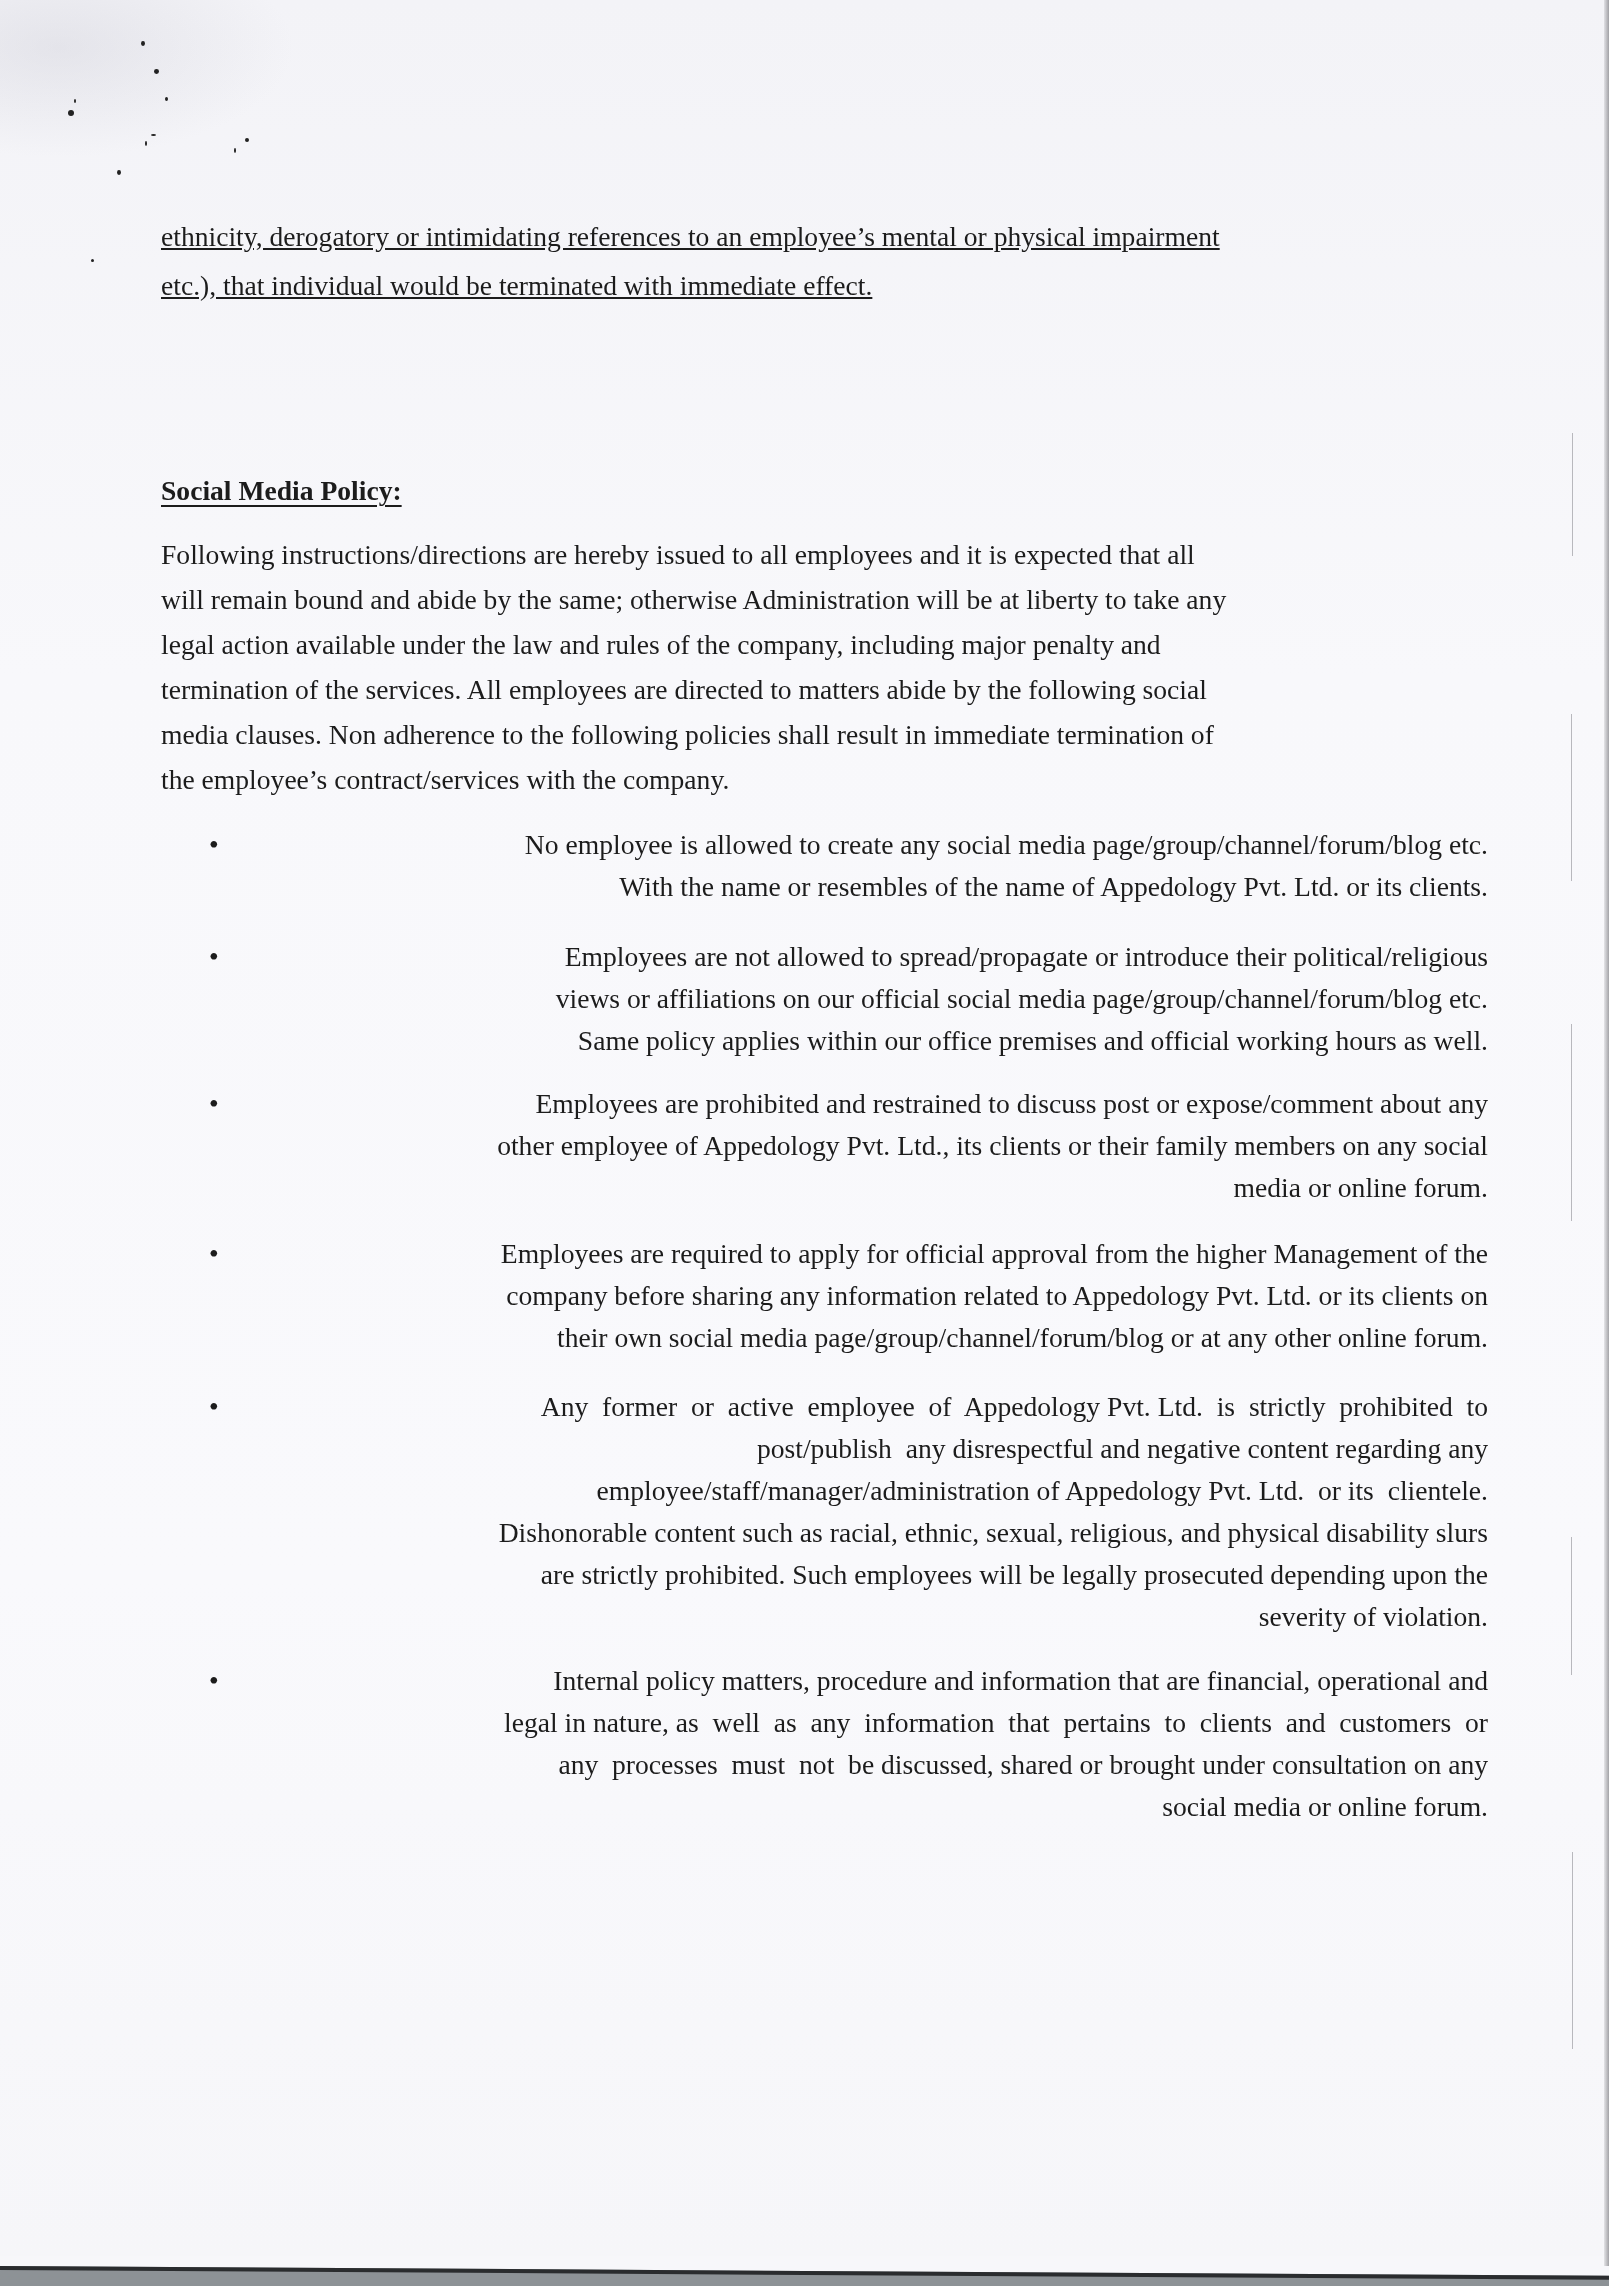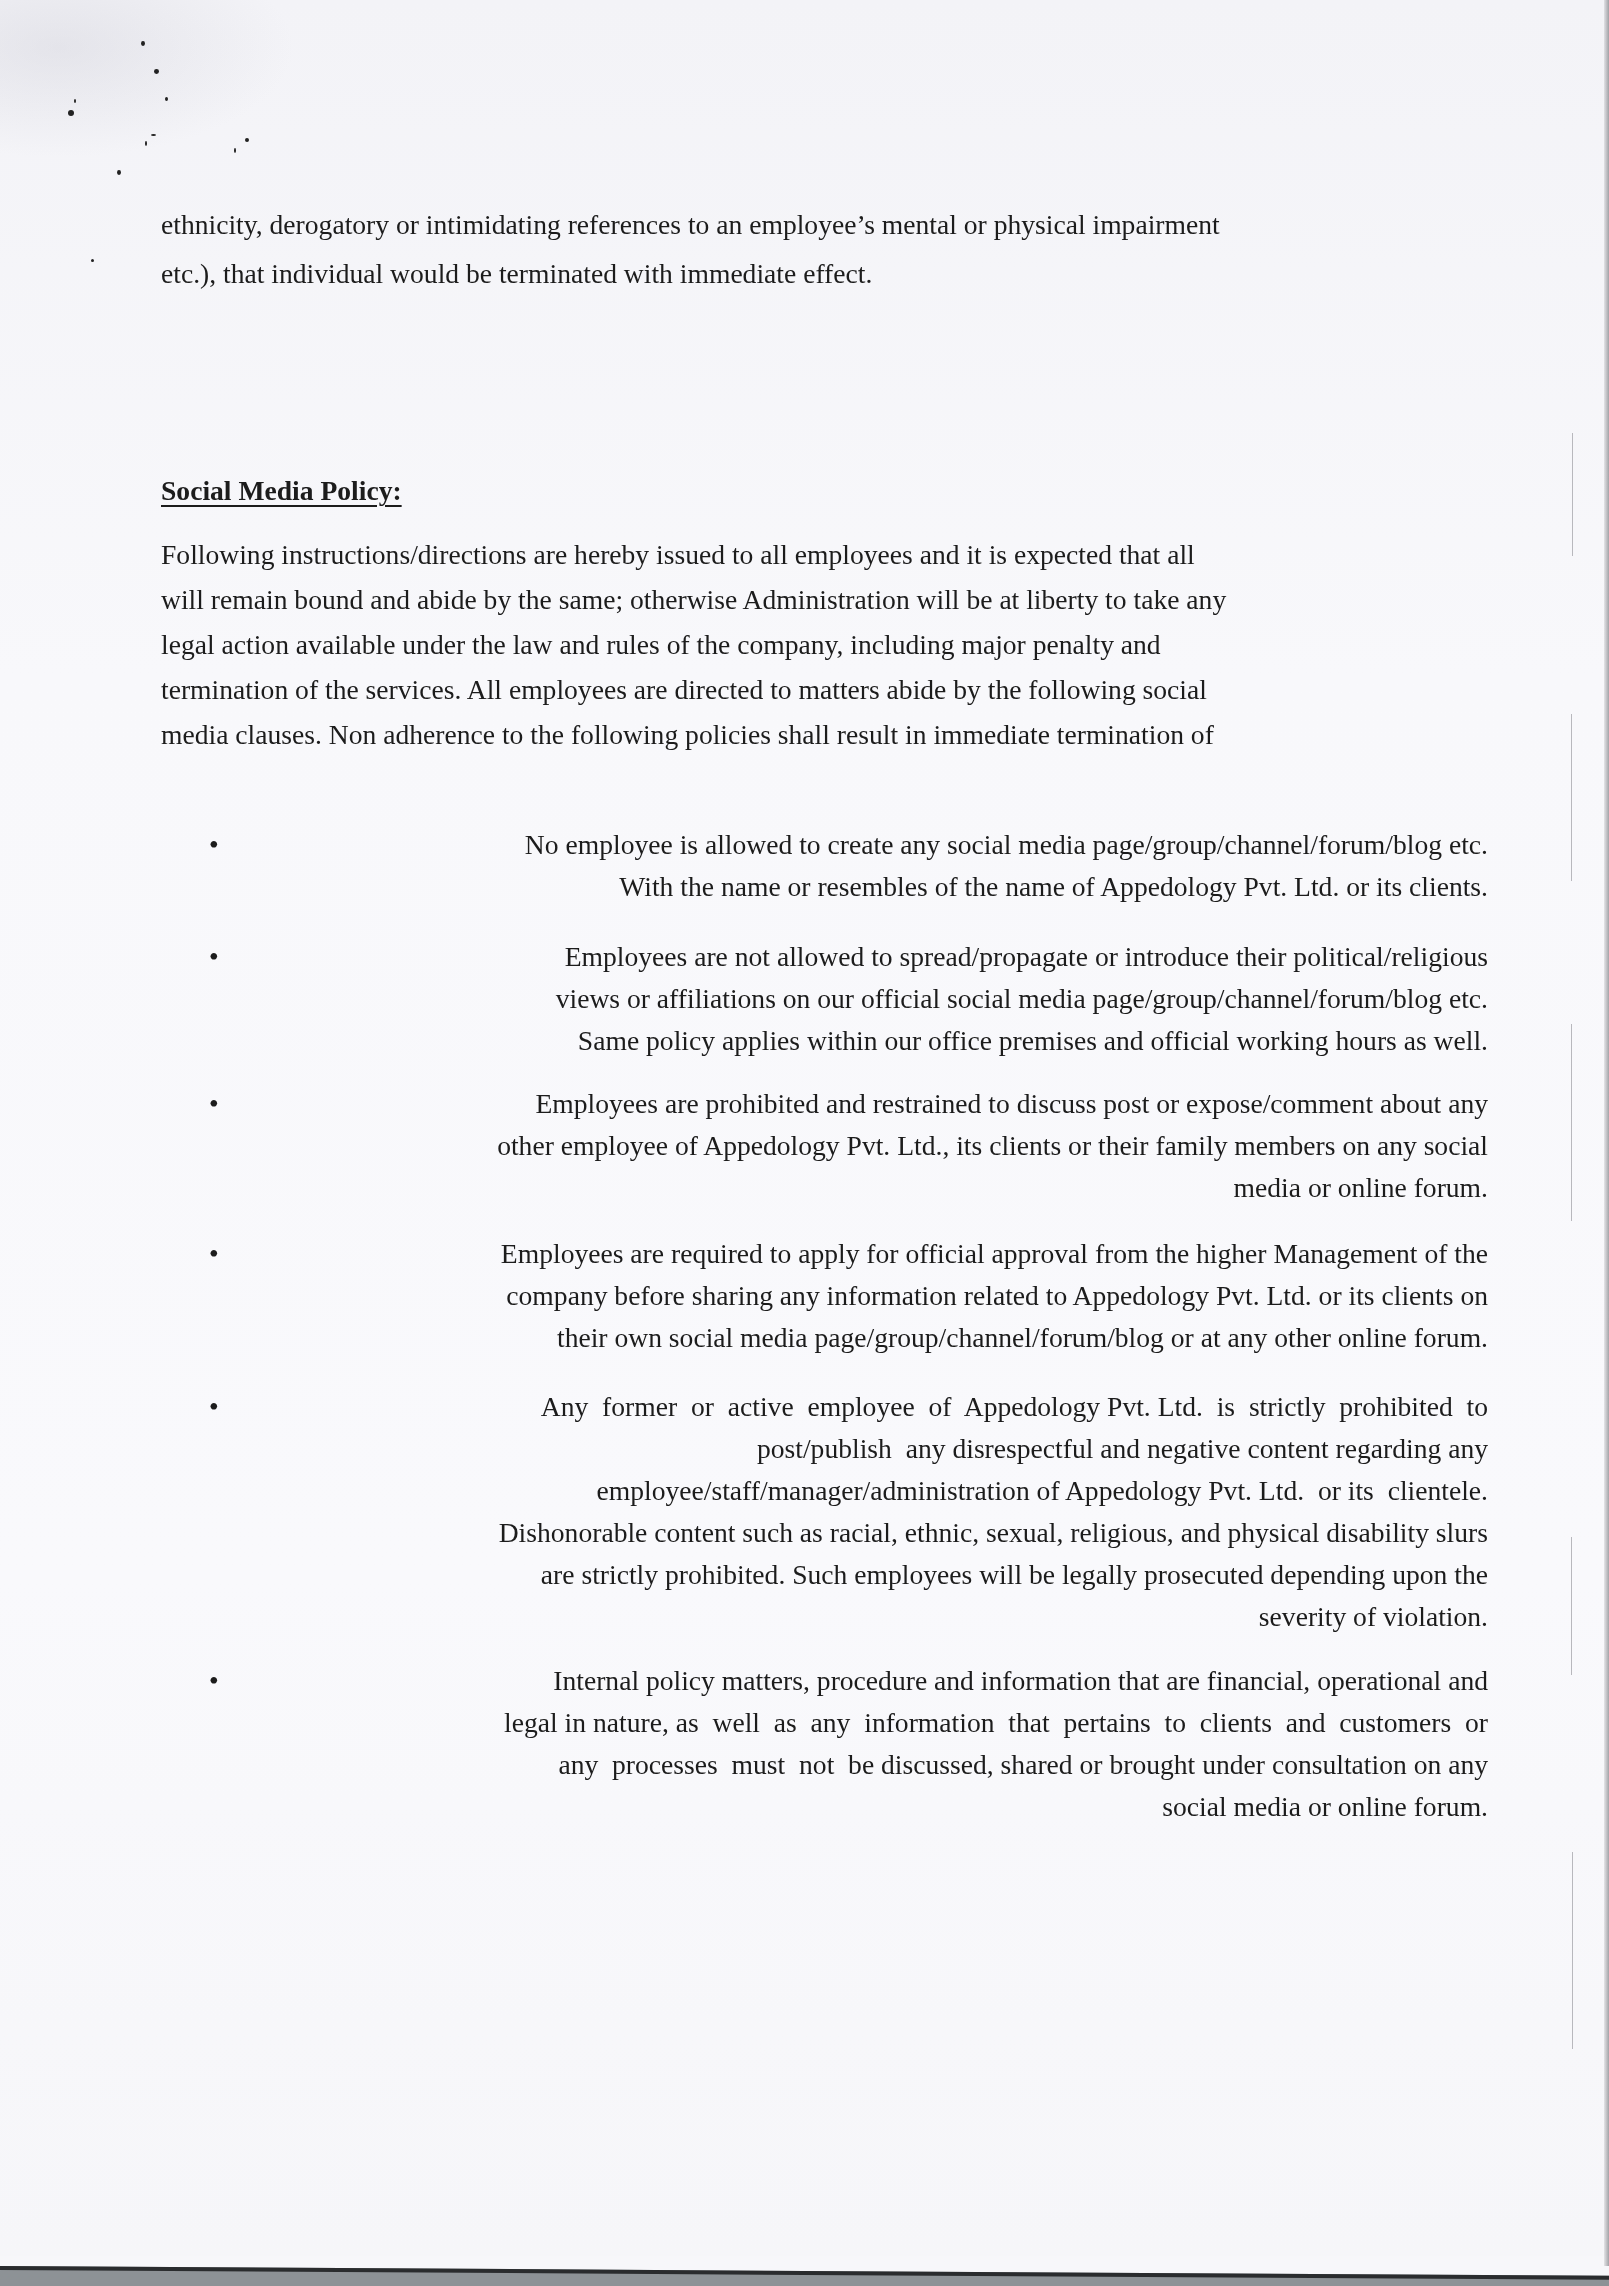--- a/index.html
+++ b/index.html
@@ -126,33 +126,34 @@
   <div class="speck" style="left:117px;top:170px;width:3.9px;height:4.9px;"></div>
   <div class="speck" style="left:91px;top:259px;width:3px;height:3px;"></div>
 
   <div class="margin-line" style="left:1572px;top:433px;height:123px;"></div>
   <div class="margin-line" style="left:1571px;top:714px;height:167px;"></div>
   <div class="margin-line" style="left:1571px;top:1024px;height:197px;"></div>
   <div class="margin-line" style="left:1571px;top:1537px;height:138px;"></div>
   <div class="margin-line" style="left:1572px;top:1852px;height:197px;"></div>
   <div class="right-edge"></div>
 
-  <div class="para" style="top:200px;line-height:49px;">
+  <div class="para" style="top:212px;line-height:49px;text-decoration:underline;">
     <span class="line">ethnicity, derogatory or intimidating references to an employee’s mental or physical impairment</span>
     <span class="line">etc.), that individual would be terminated with immediate effect.</span>
   </div>
 
   <div class="heading">Social Media Policy:</div>
 
   <div class="para" style="top:532px;">
     <span class="line">Following instructions/directions are hereby issued to all employees and it is expected that all</span>
     <span class="line">will remain bound and abide by the same; otherwise Administration will be at liberty to take any</span>
     <span class="line">legal action available under the law and rules of the company, including major penalty and</span>
     <span class="line">termination of the services. All employees are directed to matters abide by the following social</span>
     <span class="line">media clauses. Non adherence to the following policies shall result in immediate termination of</span>
+    <span class="line">the employee’s contract/services with the company.</span>
   </div>
 
   <div class="bullets">
     <div class="bullet b1">
       <span class="dot">•</span>
       <span class="line">No employee is allowed to create any social media page/group/channel/forum/blog etc.</span>
       <span class="line">With the name or resembles of the name of Appedology Pvt. Ltd. or its clients.</span>
     </div>
     <div class="bullet b2">
       <span class="dot">•</span>

